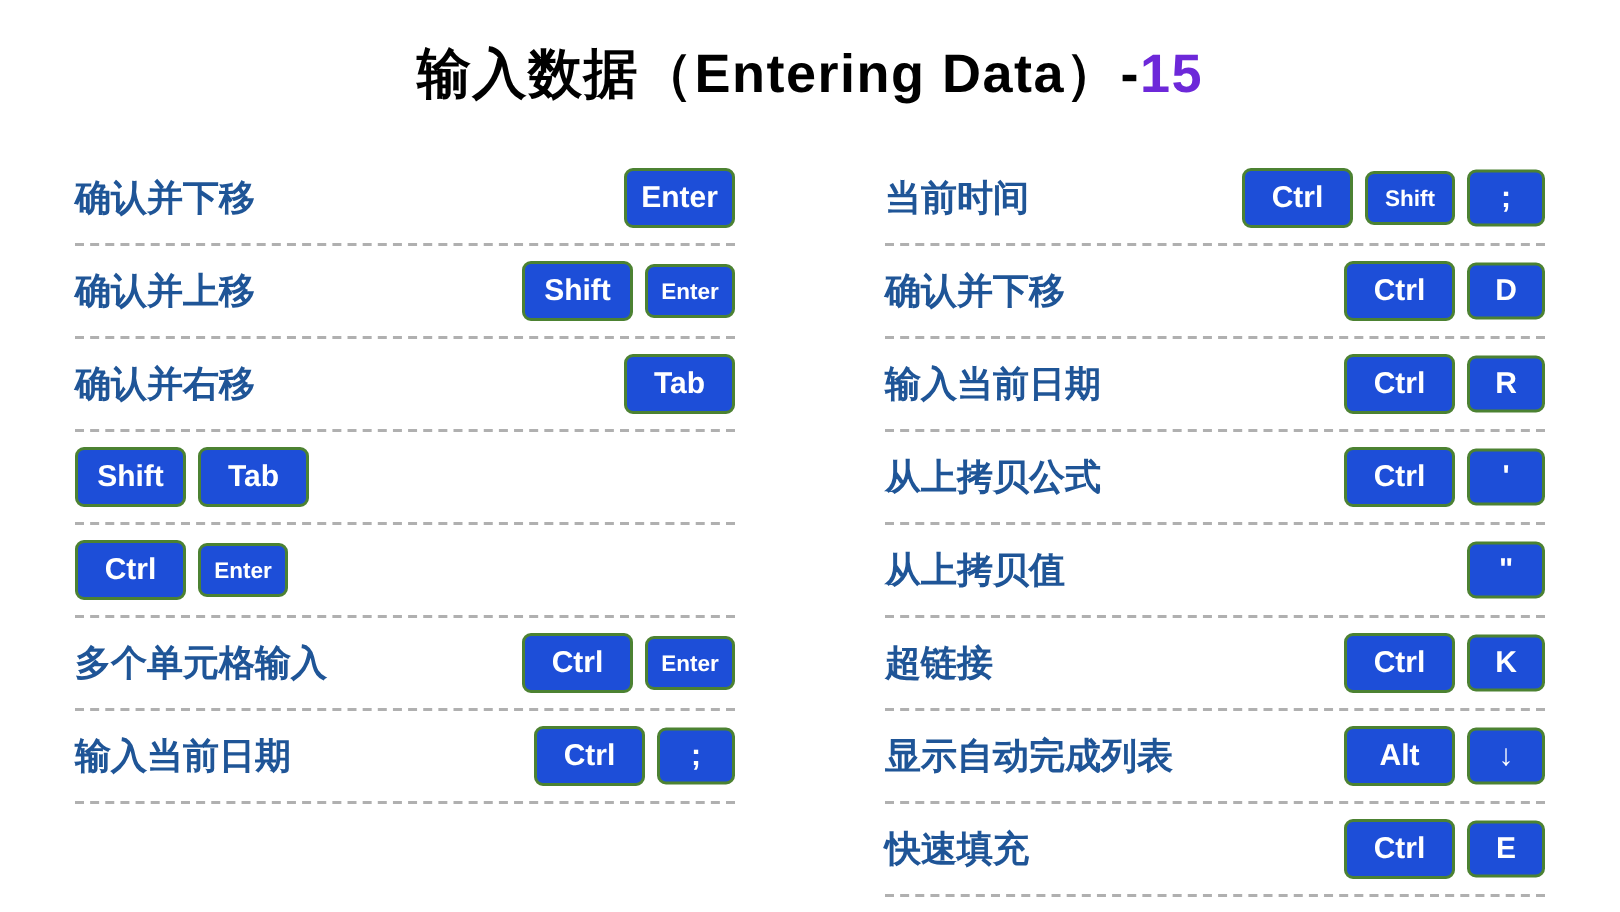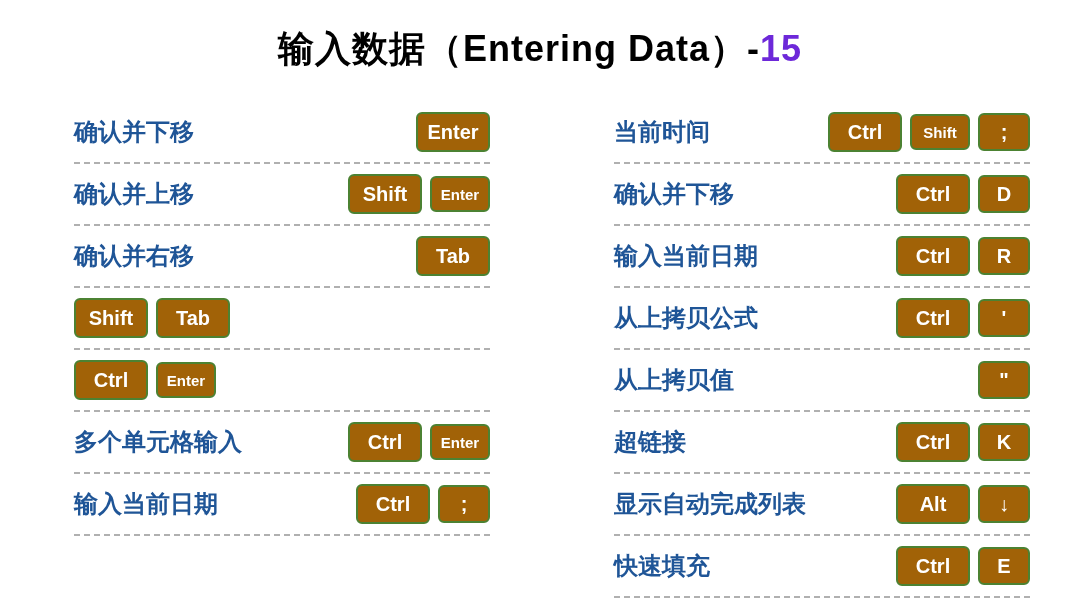--- a/index.html
+++ b/index.html
@@ -25,35 +25,34 @@
       gap: 100px;
     }
     .col { flex: 1; }
     .row {
       display: flex;
       align-items: center;
       justify-content: space-between;
       border-bottom: 2px dashed #b0b0b0;
       height: 62px;
       padding: 6px 0;
-      margin-left: 24px;
     }
     .label {
       font-size: 24px;
       font-weight: bold;
       color: #1f5597;
       white-space: nowrap;
     }
     .keys {
       display: flex;
       gap: 8px;
       align-items: center;
     }
     .key {
-      background: #a16207;
+      background: #1d4ed8;
       border: 2px solid #4c8232;
       border-radius: 6px;
       color: #ffffff;
       font-weight: bold;
       text-align: center;
       display: flex;
       align-items: center;
       justify-content: center;
     }
     .key.big { width: 74px; height: 40px; font-size: 20px; }

